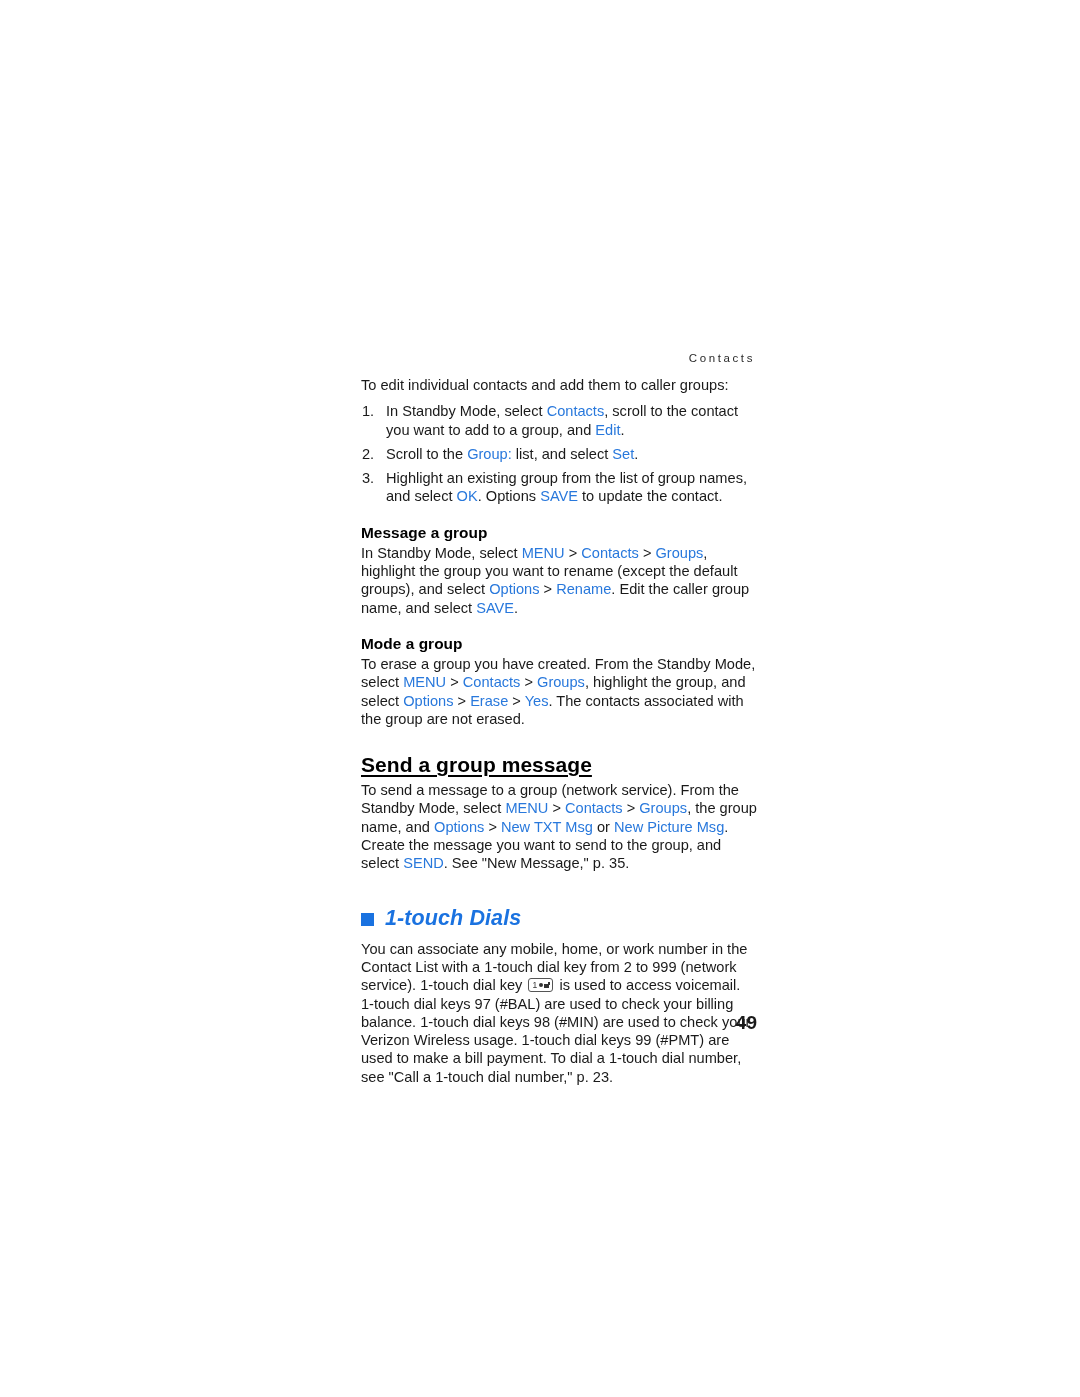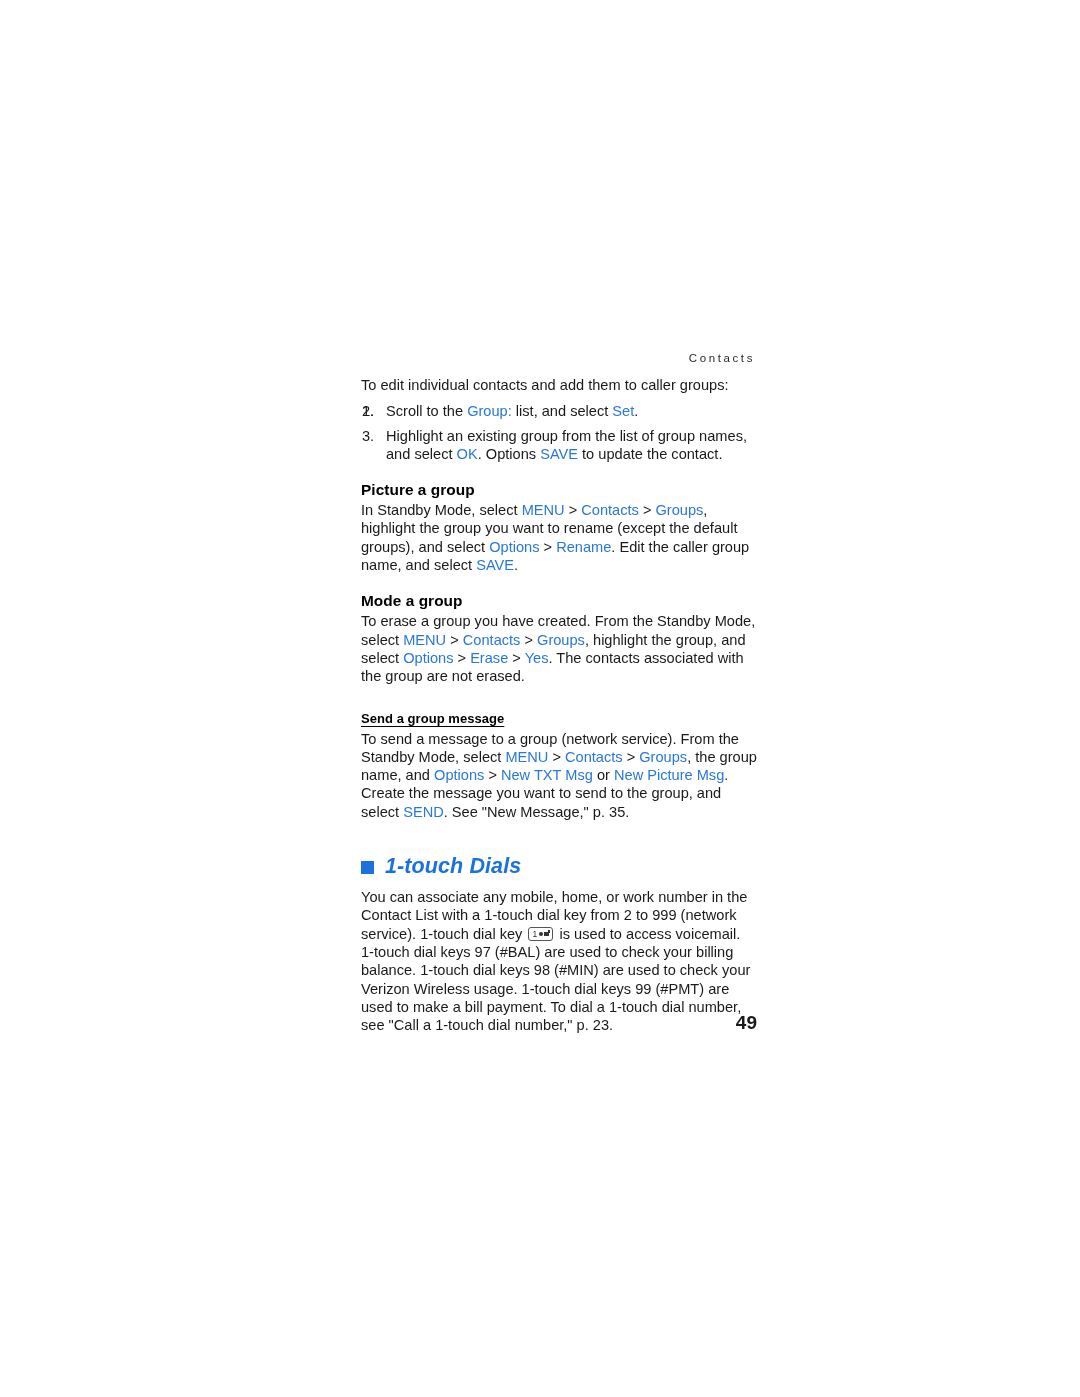--- a/index.html
+++ b/index.html
@@ -77,21 +77,21 @@
   
   h3.sub {
     font-size: 15.4px;
     font-weight: bold;
     color: #000000;
     margin: 18px 0 2px 0;
     letter-spacing: 0.05px;
   }
 
   h2.section {
-    font-size: 13px;
+    font-size: 21px;
     font-weight: bold;
     color: #000000;
     margin: 25px 0 4px 0;
     text-decoration: underline;
     text-underline-offset: 3px;
     letter-spacing: 0.05px;
   }
 
   h1.chapter {
     font-size: 21.5px;
@@ -193,32 +193,33 @@
 
   <div class="content">
 
     <div class="running-header">Contacts</div>
 
     <p class="body">To edit individual contacts and add them to caller groups:</p>
 
     <ol class="steps">
       <li>
         <span class="num">1.</span>
+        <span class="rich"><span class="sep">In Standby Mode, select </span><span class="ui">Contacts</span><span class="sep">, scroll to the contact you want to add to a group, and </span><span class="ui">Edit</span><span class="sep">.</span></span>
       </li>
       <li>
         <span class="num">2.</span>
         <span class="rich"><span class="sep">Scroll to the </span><span class="ui-i">Group:</span><span class="sep"> list, and select </span><span class="ui">Set</span><span class="sep">.</span></span>
       </li>
       <li>
         <span class="num">3.</span>
         <span class="rich"><span class="sep">Highlight an existing group from the list of group names, and select </span><span class="ui">OK</span><span class="sep">. Options </span><span class="ui">SAVE</span><span class="sep"> to update the contact.</span></span>
       </li>
     </ol>
 
-    <h3 class="sub">Picture a group</h3>
+    <h3 class="sub">Message a group</h3>
     <p class="body rich"><span class="sep">In Standby Mode, select </span><span class="ui">MENU</span><span class="sep"> &gt; </span><span class="ui-i">Contacts</span><span class="sep"> &gt; </span><span class="ui-i">Groups</span><span class="sep">, highlight the group you want to rename (except the default groups), and select </span><span class="ui">Options</span><span class="sep"> &gt; </span><span class="ui-i">Rename</span><span class="sep">. Edit the caller group name, and select </span><span class="ui">SAVE</span><span class="sep">.</span></p>
 
     <h3 class="sub">Mode a group</h3>
     <p class="body rich"><span class="sep">To erase a group you have created. From the Standby Mode, select </span><span class="ui">MENU</span><span class="sep"> &gt; </span><span class="ui-i">Contacts</span><span class="sep"> &gt; </span><span class="ui-i">Groups</span><span class="sep">, highlight the group, and select </span><span class="ui">Options</span><span class="sep"> &gt; </span><span class="ui-i">Erase</span><span class="sep"> &gt; </span><span class="ui-i">Yes</span><span class="sep">. The contacts associated with the group are not erased.</span></p>
 
     <h2 class="section">Send a group message</h2>
     <p class="body rich"><span class="sep">To send a message to a group (network service). From the Standby Mode,  select </span><span class="ui">MENU</span><span class="sep"> &gt; </span><span class="ui-i">Contacts</span><span class="sep"> &gt; </span><span class="ui-i">Groups</span><span class="sep">, the group name, and </span><span class="ui">Options</span><span class="sep"> &gt; </span><span class="ui-i">New TXT Msg</span><span class="sep"> or </span><span class="ui-i">New Picture Msg</span><span class="sep">. Create the message you want to send to the group, and select </span><span class="ui">SEND</span><span class="sep">. See "New Message," p. 35.</span></p>
 
     <h1 class="chapter">
       <span class="bullet-sq"></span>

